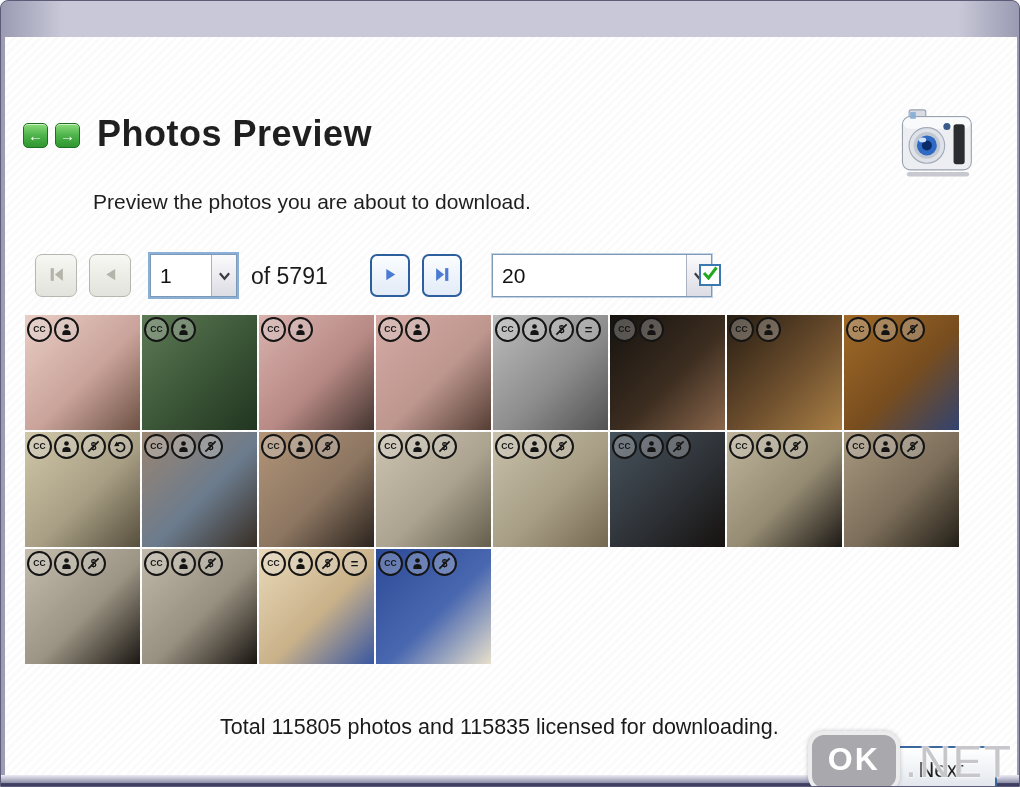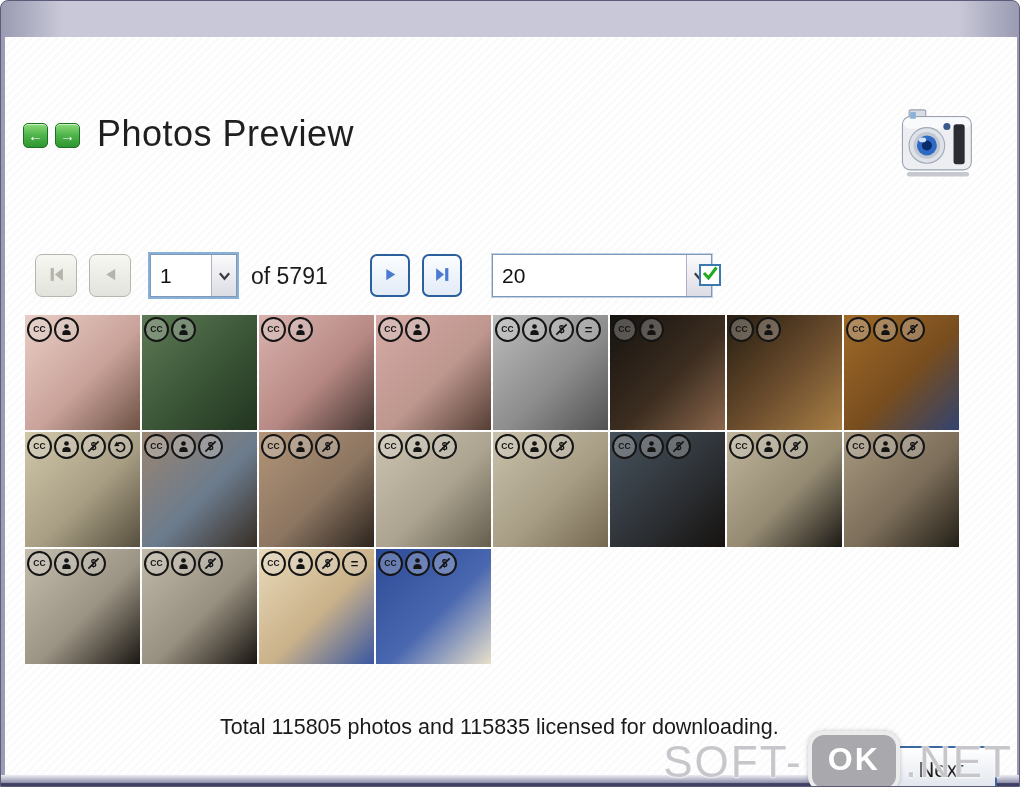--- a/index.html
+++ b/index.html
@@ -31,21 +31,21 @@
   .bottom-frame { position:absolute; left:0; right:0; bottom:0; height:11px;
     background:linear-gradient(180deg,#ececf4 0%,#b2b2c6 45%,#8e8ea6 70%,#3f3f63 78%,#3f3f63 100%); }
 
   
   .navgreen { position:absolute; width:25px; height:25px; border-radius:5px; border:1px solid #1d7020;
     background:linear-gradient(180deg,#8bdc79 0%,#4db34a 50%,#2f9630 100%);
     color:#fff; font-size:15px; font-weight:bold; line-height:22px; text-align:center;
     box-shadow:inset 0 1px 0 rgba(255,255,255,.6); cursor:default; }
   .nav-back { left:18px; top:86px; }
   .nav-fwd  { left:50px; top:86px; }
-  .page-title { position:absolute; left:92px; top:76px; font-size:36px; font-weight:400; color:#1f1f1f; letter-spacing:.5px; }
+  .page-title { position:absolute; left:92px; top:76px; font-size:36px; font-weight:700; color:#1f1f1f; letter-spacing:.5px; }
   .camera { position:absolute; left:893px; top:66px; }
   .page-subtitle { position:absolute; left:88px; top:153px; font-size:21px; color:#1e1e1e; }
 
   
   .tbtn { position:absolute; top:217px; height:43px; border-radius:7px; display:flex; align-items:center; justify-content:center; cursor:default; }
   .tbtn.disabled { width:42px; border:1px solid #b6b6ae; background:linear-gradient(180deg,#f7f7f3 0%,#e3e3dc 100%); color:#b4b4aa; }
   .tbtn.enabled  { width:40px; border:2px solid #2c5f9e; background:linear-gradient(180deg,#fbfdff 0%,#e2ebf7 100%); color:#4a7ad2; }
   .btn-first { left:30px; }  .btn-prev { left:84px; }
   .btn-play { left:365px; }  .btn-last { left:417px; }
 
@@ -108,20 +108,21 @@
         <circle cx="44" cy="21" r="3.2" fill="#3a5a8a"></circle>
         <circle cx="26" cy="38" r="16" fill="#dfe2e8" stroke="#a2aab8"></circle>
         <circle cx="26" cy="38" r="12" fill="#c2c8d2"></circle>
         <circle cx="26" cy="38" r="9" fill="#2e6ac4"></circle>
         <circle cx="26" cy="38" r="4.5" fill="#0a2a6a"></circle>
         <ellipse cx="22" cy="33" rx="3.4" ry="2.2" fill="#cfe2fa"></ellipse>
         <rect x="11" y="8" width="5" height="6" fill="#8ab0d8"></rect>
       </svg>
     </span>
 
+    <p class="page-subtitle">Preview the photos you are about to download.</p>
 
     <button class="tbtn disabled btn-first">
       <span><svg width="17" height="17" viewBox="0 0 16 16" fill="currentColor">
             <rect x="2.5" y="2" width="3" height="12"></rect>
             <polygon points="14,2 14,14 6.5,8"></polygon>
           </svg></span>
     </button>
     <button class="tbtn disabled btn-prev">
       <span><svg width="15" height="15" viewBox="0 0 16 16" fill="currentColor">
             <polygon points="13,2 13,14 3.5,8"></polygon>
@@ -523,19 +524,18 @@
             </span>
           </div>
         </div>
       </div>
 
     <span class="total-text">Total 115805 photos and 115835 licensed for downloading.</span>
     <button class="next-btn">Next</button>
   </div>
 
   <div class="watermark">
-    <span>SOFT-</span>
     <span class="wm-pill">OK</span>
     <span>.NET</span>
   </div>
 
   <div class="bottom-frame"></div>
 </div>
 
 </body></html>

